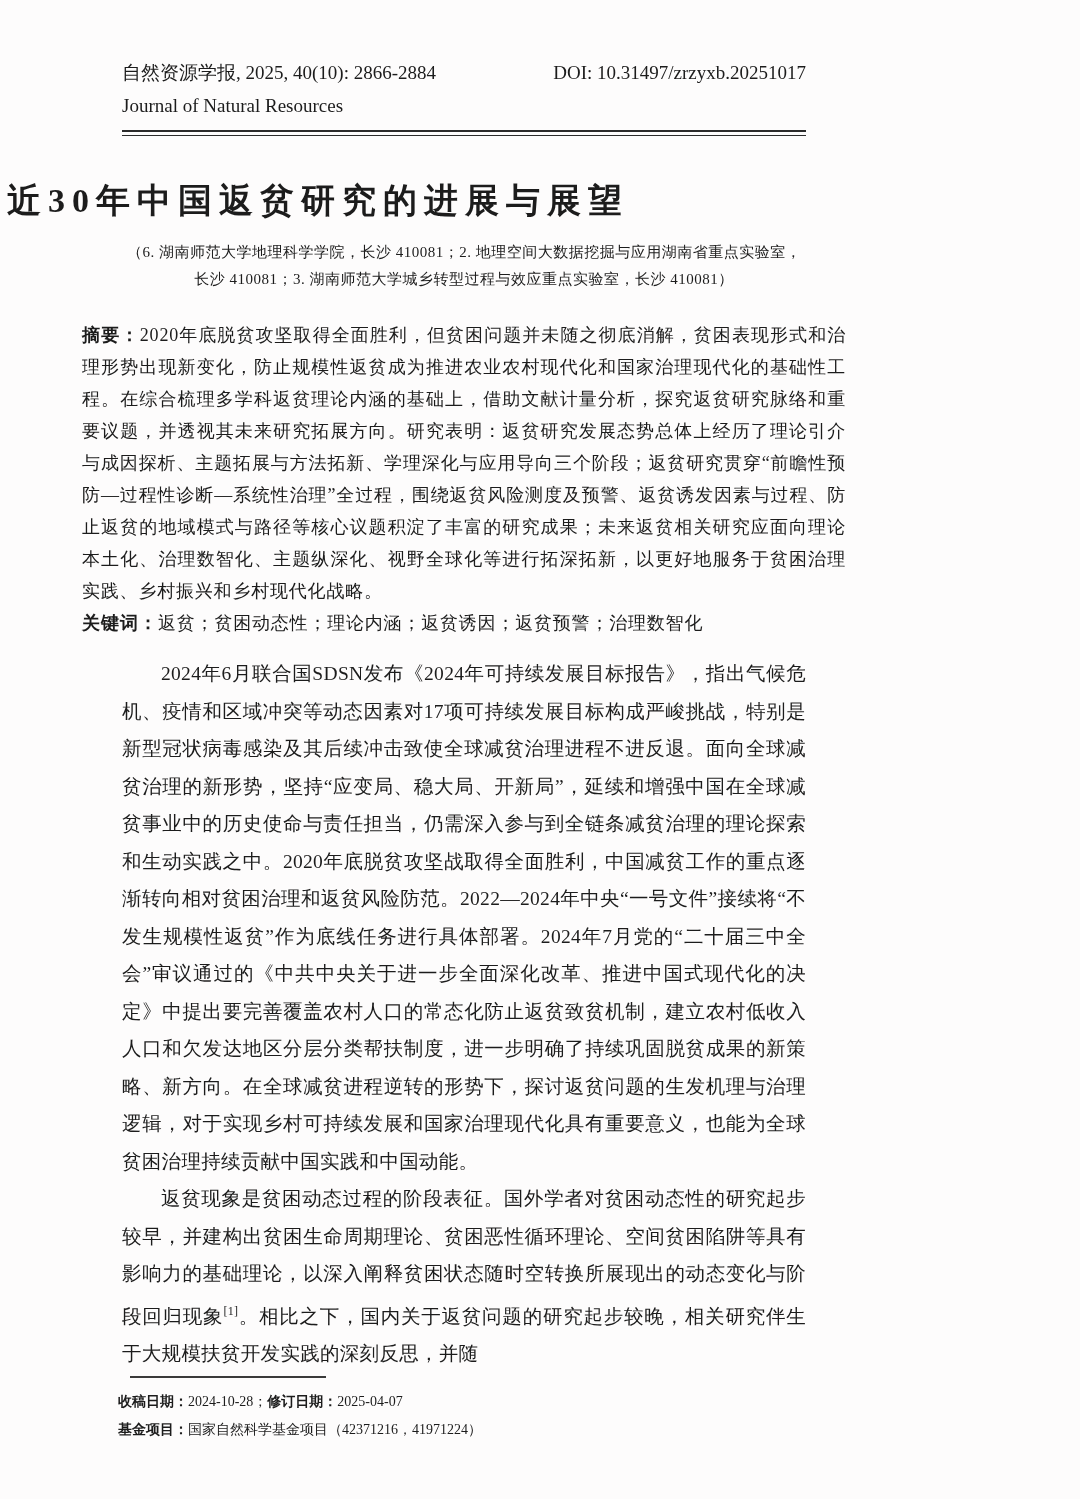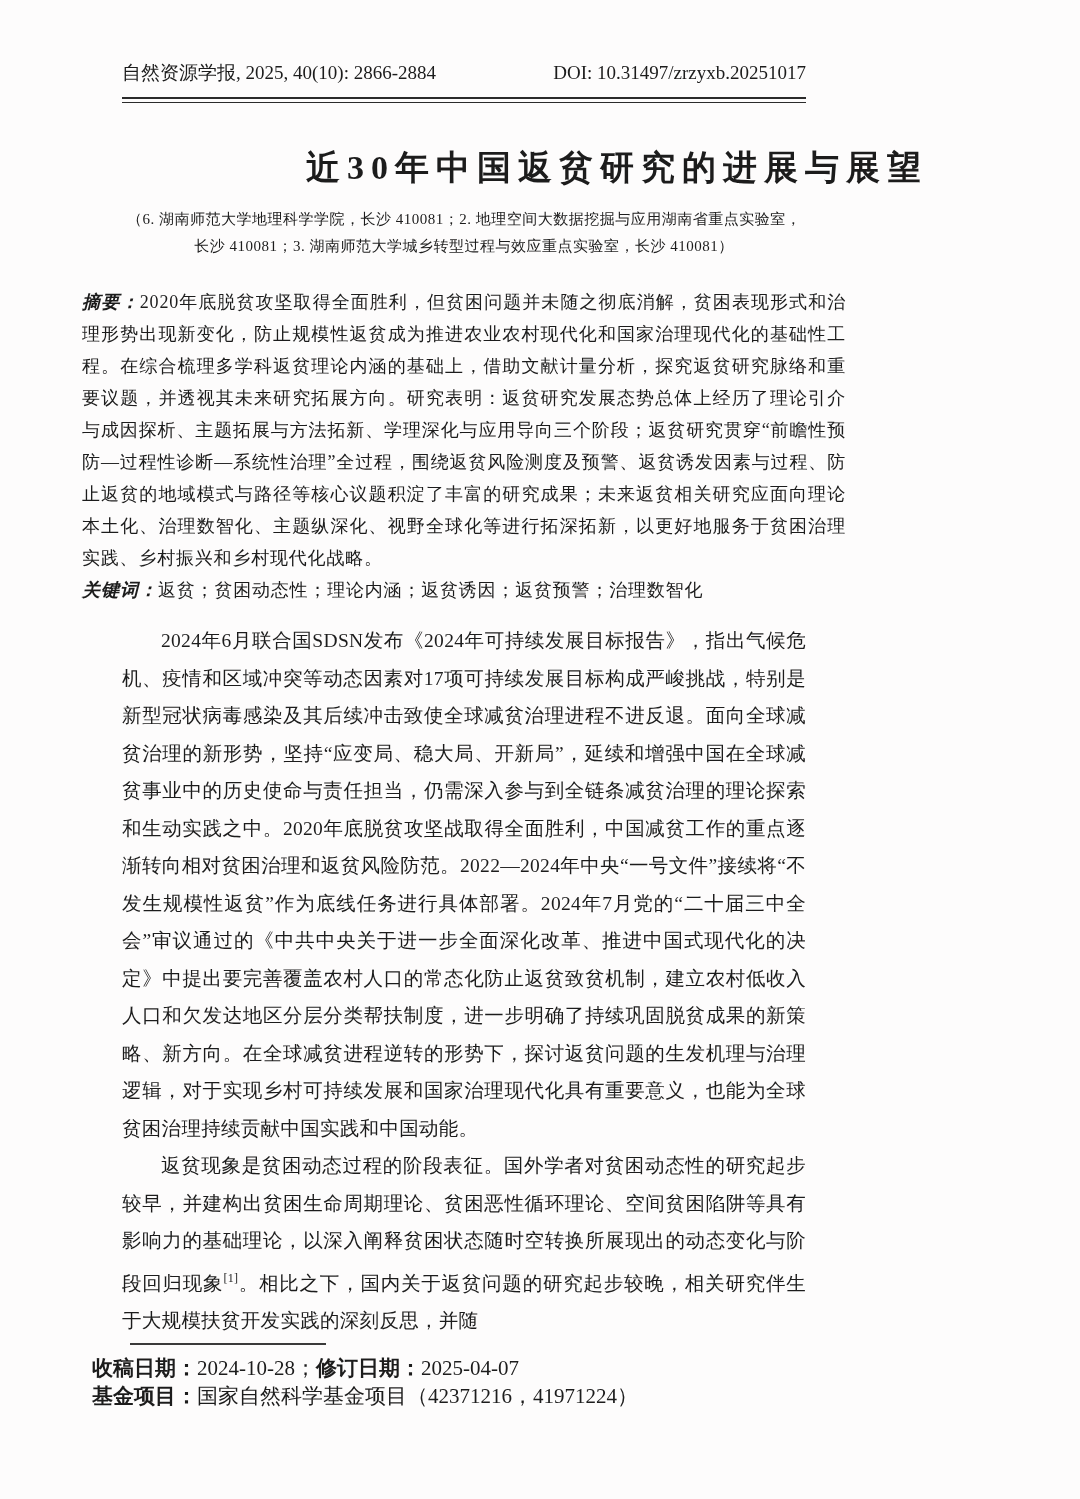--- a/index.html
+++ b/index.html
@@ -21,21 +21,21 @@
 
   .double-rule {
     margin:8px 122px 0 122px;
     height:3px;
     border-top:2px solid #2b2b2b;
     border-bottom:1px solid #2b2b2b;
   }
 
   .title {
     margin:42px 0 0 0;
-    text-align:right;
+    text-align:left;
     font-size:34px; font-weight:bold;
     letter-spacing:7px; text-indent:7px;
   }
 
   .authors {
     margin-top:36px;
     text-align:center;
     font-size:21px; letter-spacing:2px;
   }
   .authors sup { font-size:12.5px; letter-spacing:0; }
@@ -47,51 +47,52 @@
     font-size:15px; line-height:27px; letter-spacing:0.5px;
   }
 
   .abstract {
     margin:26px auto 0 auto;
     width:764px;
     font-size:18px; line-height:32px; letter-spacing:0.8px;
     text-align:justify;
   }
   .abstract p { margin:0; }
-  .abstract b { letter-spacing:1px;font-style:italic; }
+  .abstract b { letter-spacing:1px; }
 
   .bodytext {
     margin:16px 122px 0 122px;
     min-height:566px;
     font-size:19.5px; line-height:37.5px; letter-spacing:0.3px;
     text-align:justify;
   }
   .bodytext p { margin:0; text-indent:2em; }
   .cite { font-size:12px; }
 
   .footnote-rule {
     margin:4px 0 0 130px;
     width:196px;
     border-top:2px solid #3a3a3a;
   }
   .footnotes {
-    margin:10px 122px 0 92px;
-    font-size:21px; line-height:27.5px;
+    margin:10px 122px 0 118px;
+    font-size:14px; line-height:27.5px;
   }
   .footnotes p { margin:0; }
   .fn-hang { padding-left:48px; text-indent:-48px; }
 </style>
 </head>
 <body>
 
 <div class="page">
 
   <header class="masthead">
     <div class="mast-left">
       <div>自然资源学报, 2025, 40(10): 2866-2884</div>
+      <div>Journal of Natural Resources</div>
     </div>
     <div class="mast-right">
       <div>DOI: 10.31497/zrzyxb.20251017</div>
     </div>
   </header>
 
   <div class="double-rule"></div>
 
   <h1 class="title">近30年中国返贫研究的进展与展望</h1>
 

